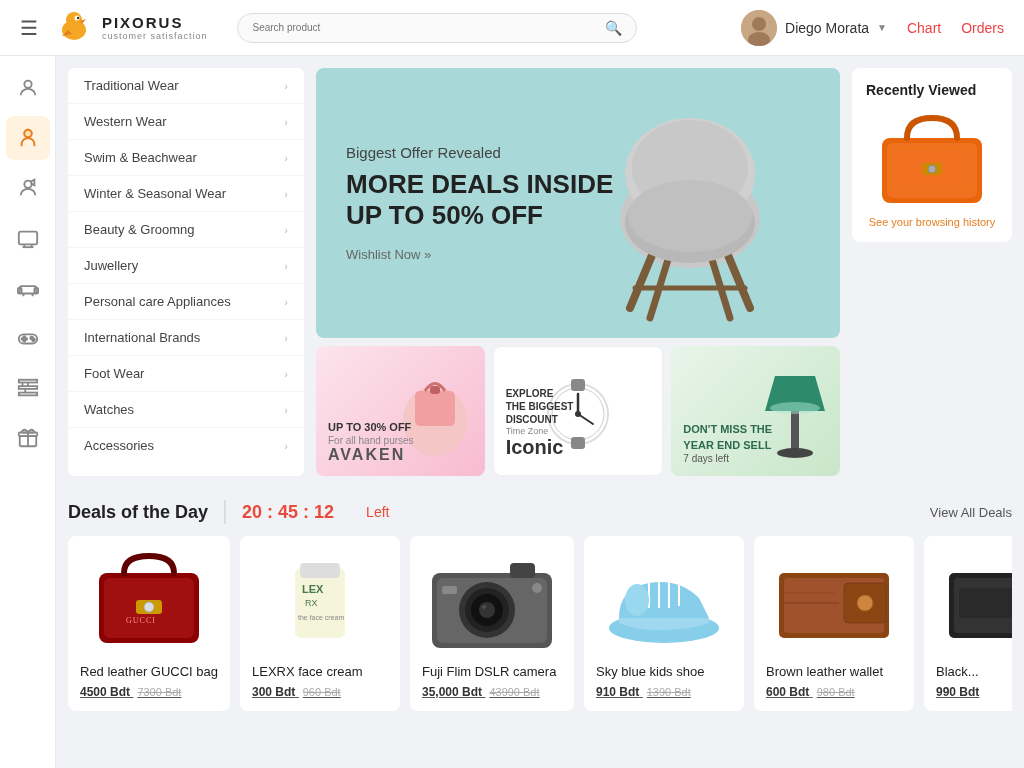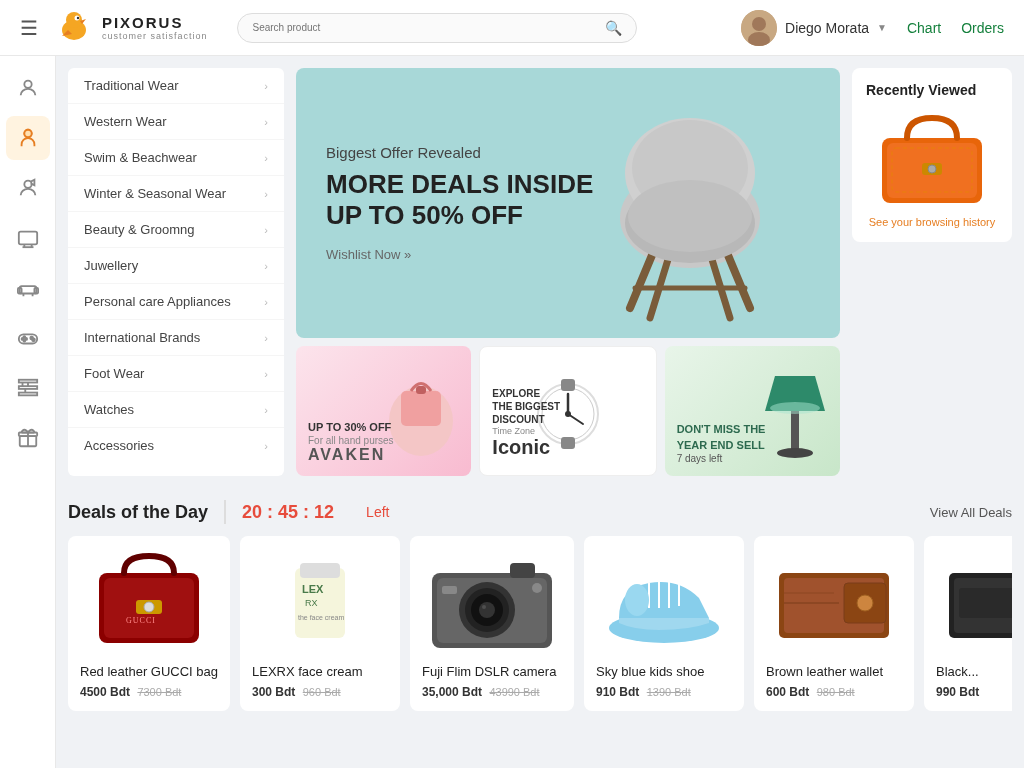--- a/index.html
+++ b/index.html
@@ -41,21 +41,21 @@
       outline: none;
       color: #555;
     }
     .search-icon-btn { color: #888; font-size: 14px; cursor: pointer; }
     .header-right { display: flex; align-items: center; margin-left: auto; gap: 20px; }
     .user-area { display: flex; align-items: center; gap: 8px; cursor: pointer; }
     .avatar { width: 36px; height: 36px; border-radius: 50%; background: #c8a882; overflow: hidden; }
     .avatar svg { width: 100%; height: 100%; }
     .user-name { font-size: 14px; font-weight: 500; }
     .chevron { font-size: 10px; color: #888; }
-    .nav-link { font-size: 14px; font-weight: 500; color: #15803d; cursor: pointer; text-decoration: none; }
+    .nav-link { font-size: 14px; font-weight: 500; color: #ef4444; cursor: pointer; text-decoration: none; }
 
     
     .page-container {
       display: flex;
       margin-top: 56px;
       min-height: calc(100vh - 56px);
     }
 
     
     .side-icons {
@@ -90,21 +90,21 @@
     
     .top-section {
       display: flex;
       background: #f0f2f5;
       padding: 12px;
       gap: 12px;
     }
 
     
     .category-menu {
-      width: 216px;
+      width: 236px;
       background: #fff;
       border-radius: 6px;
       overflow: hidden;
     }
     .category-item {
       display: flex;
       align-items: center;
       justify-content: space-between;
       padding: 10px 16px;
       cursor: pointer;
@@ -216,21 +216,21 @@
     }
     .product-img-container {
       width: 100%;
       height: 110px;
       display: flex;
       align-items: center;
       justify-content: center;
       overflow: hidden;
     }
     .product-name { font-size: 13px; font-weight: 500; color: #222; }
-    .product-price { font-size: 12px; color: #555; }
+    .product-price { font-size: 12px; color: #555; text-decoration: underline; }
     .product-price .current { color: #333; font-weight: 600; }
     .product-price .original { color: #aaa; text-decoration: line-through; margin-left: 4px; font-size: 11px; }
 
     
     ::-webkit-scrollbar { height: 4px; width: 4px; }
     ::-webkit-scrollbar-thumb { background: #ddd; border-radius: 2px; }
   </style>
 </head>
 <body>
 

